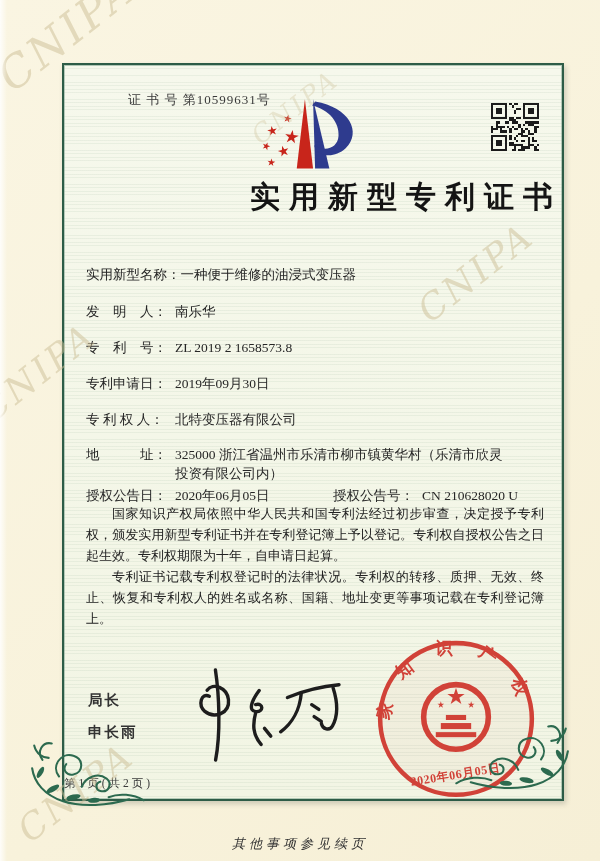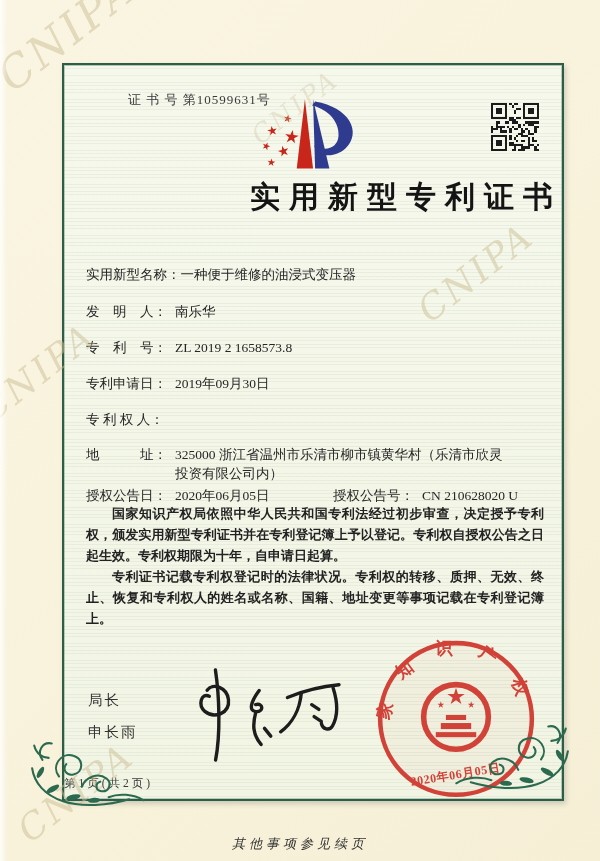--- a/index.html
+++ b/index.html
@@ -28,23 +28,23 @@
   .logo{position:absolute;left:192px;top:32px;width:108px;height:76px;}
   .title{position:absolute;left:0;top:112px;width:100%;text-align:right;
          font-size:30px;font-weight:bold;letter-spacing:9px;color:#141414;}
   .row{position:absolute;left:22px;width:456px;font-size:13.5px;line-height:19px;display:flex;color:#262626;}
   .row .lab{flex:0 0 89px;white-space:pre;}
   .row .val{flex:1;white-space:pre-line;}
   .r1{top:200px}.r2{top:237px}.r3{top:273px}.r4{top:309px}.r5{top:345px}.r6{top:380px}.r7{top:421px}
   .r7 .val1{flex:0 0 158px;}
   .r7 .lab2{flex:0 0 89px;white-space:pre;}
   .paras{position:absolute;left:22px;top:438px;width:458px;font-size:13px;line-height:21px;
-         text-align:justify;color:#222;font-family:"Liberation Serif","DejaVu Serif",serif;font-weight:bold;}
+         text-align:justify;color:#222;font-family:"Liberation Serif","DejaVu Serif",serif;}
   .paras p{margin:0;text-indent:2em;}
-  .signer{position:absolute;left:24px;font-size:14.5px;font-weight:normal;color:#333;letter-spacing:2px;}
+  .signer{position:absolute;left:24px;font-size:14.5px;font-weight:bold;color:#333;letter-spacing:2px;}
   .st{top:626px;} .sn{top:658px;}
   .sig{position:absolute;left:126px;top:595px;width:168px;height:108px;}
   .seal{position:absolute;left:302px;top:565px;width:180px;height:180px;}
   .pageno{position:absolute;left:0;top:711px;width:100%;text-align:left;font-size:11.5px;
           letter-spacing:3px;color:#3a3a3a;}
   .note{position:absolute;left:0;top:810px;width:100%;text-align:center;font-size:13px;
         letter-spacing:4px;color:#333;font-style:italic;z-index:4;margin-top:25px;}
   .orn{position:absolute;z-index:4;pointer-events:none;}
   .orn-bl{left:28px;top:714px;width:124px;height:94px;}
   .orn-br{left:448px;top:688px;width:124px;height:112px;transform:scaleX(-1);}
@@ -216,20 +216,21 @@
     <div class="row r3">
       <span class="lab">专　利　号：</span>
       <span class="val">ZL 2019 2 1658573.8</span>
     </div>
     <div class="row r4">
       <span class="lab">专利申请日：</span>
       <span class="val">2019年09月30日</span>
     </div>
     <div class="row r5">
       <span class="lab">专 利 权 人：</span>
+      <span class="val">北特变压器有限公司</span>
     </div>
     <div class="row r6">
       <span class="lab">地　　　址：</span>
       <span class="val">325000 浙江省温州市乐清市柳市镇黄华村（乐清市欣灵
 投资有限公司内）</span>
     </div>
     <div class="row r7">
       <span class="lab">授权公告日：</span>
       <span class="val val1">2020年06月05日</span>
       <span class="lab2">授权公告号：</span>

